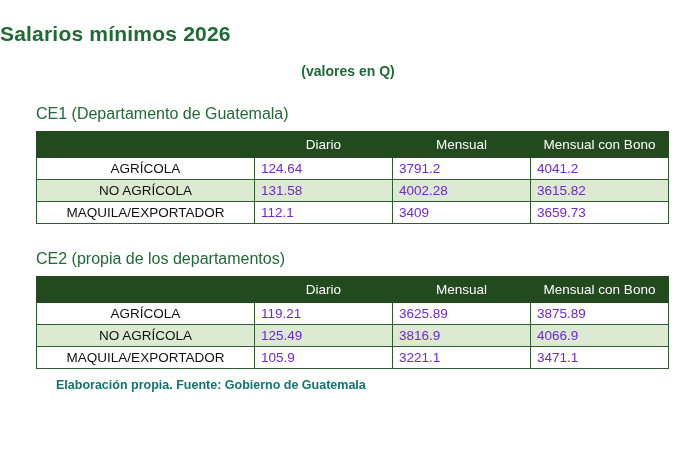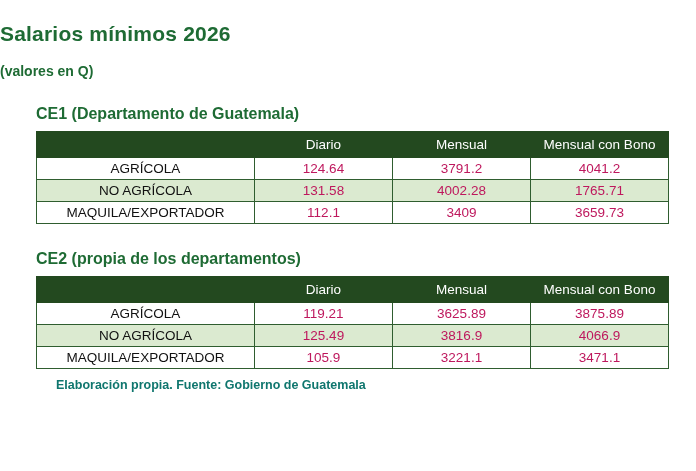--- a/index.html
+++ b/index.html
@@ -23,32 +23,33 @@
   }
   .title {
     text-align: left;
     font-size: 21px;
     font-weight: bold;
     color: #1e6b34;
     margin-top: 22px;
     letter-spacing: 0.2px;
   }
   .subtitle {
+    text-align: center;
     font-size: 14px;
     font-weight: bold;
     color: #1e6b34;
     margin-top: 17px;
   }
   .section {
     margin-left: 36px;
     margin-right: 28px;
   }
   .section-title {
     font-size: 16px;
-    font-weight: bold;
+    font-weight: normal;
     color: #1e6b34;
     margin-top: 26px;
     margin-bottom: 8px;
   }
   table.salary {
     border-collapse: collapse;
     width: 632px;
     table-layout: fixed;
     font-size: 13.5px;
   }
@@ -72,22 +73,22 @@
   }
   .col-cat { width: 218px; }
   .col-num { width: 138px; }
   .col-num2 { width: 138px; }
   .col-num3 { width: 138px; }
   td.cat {
     text-align: center;
     color: #111111;
   }
   td.num {
-    text-align: center;
-    color: #be185d;
+    text-align: left;
+    color: #6d28d9;
   }
   tr.odd td {
     background: #ffffff;
   }
   tr.even td {
     background: #dbead0;
   }
   .footnote {
     margin-left: 56px;
     margin-top: 9px;
@@ -125,21 +126,21 @@
         <tr class="odd">
           <td class="cat">AGRÍCOLA</td>
           <td class="num">124.64</td>
           <td class="num">3791.2</td>
           <td class="num">4041.2</td>
         </tr>
         <tr class="even">
           <td class="cat">NO AGRÍCOLA</td>
           <td class="num">131.58</td>
           <td class="num">4002.28</td>
-          <td class="num">1765.71</td>
+          <td class="num">3615.82</td>
         </tr>
         <tr class="odd">
           <td class="cat">MAQUILA/EXPORTADOR</td>
           <td class="num">112.1</td>
           <td class="num">3409</td>
           <td class="num">3659.73</td>
         </tr>
       </tbody>
     </table>
   </div>

